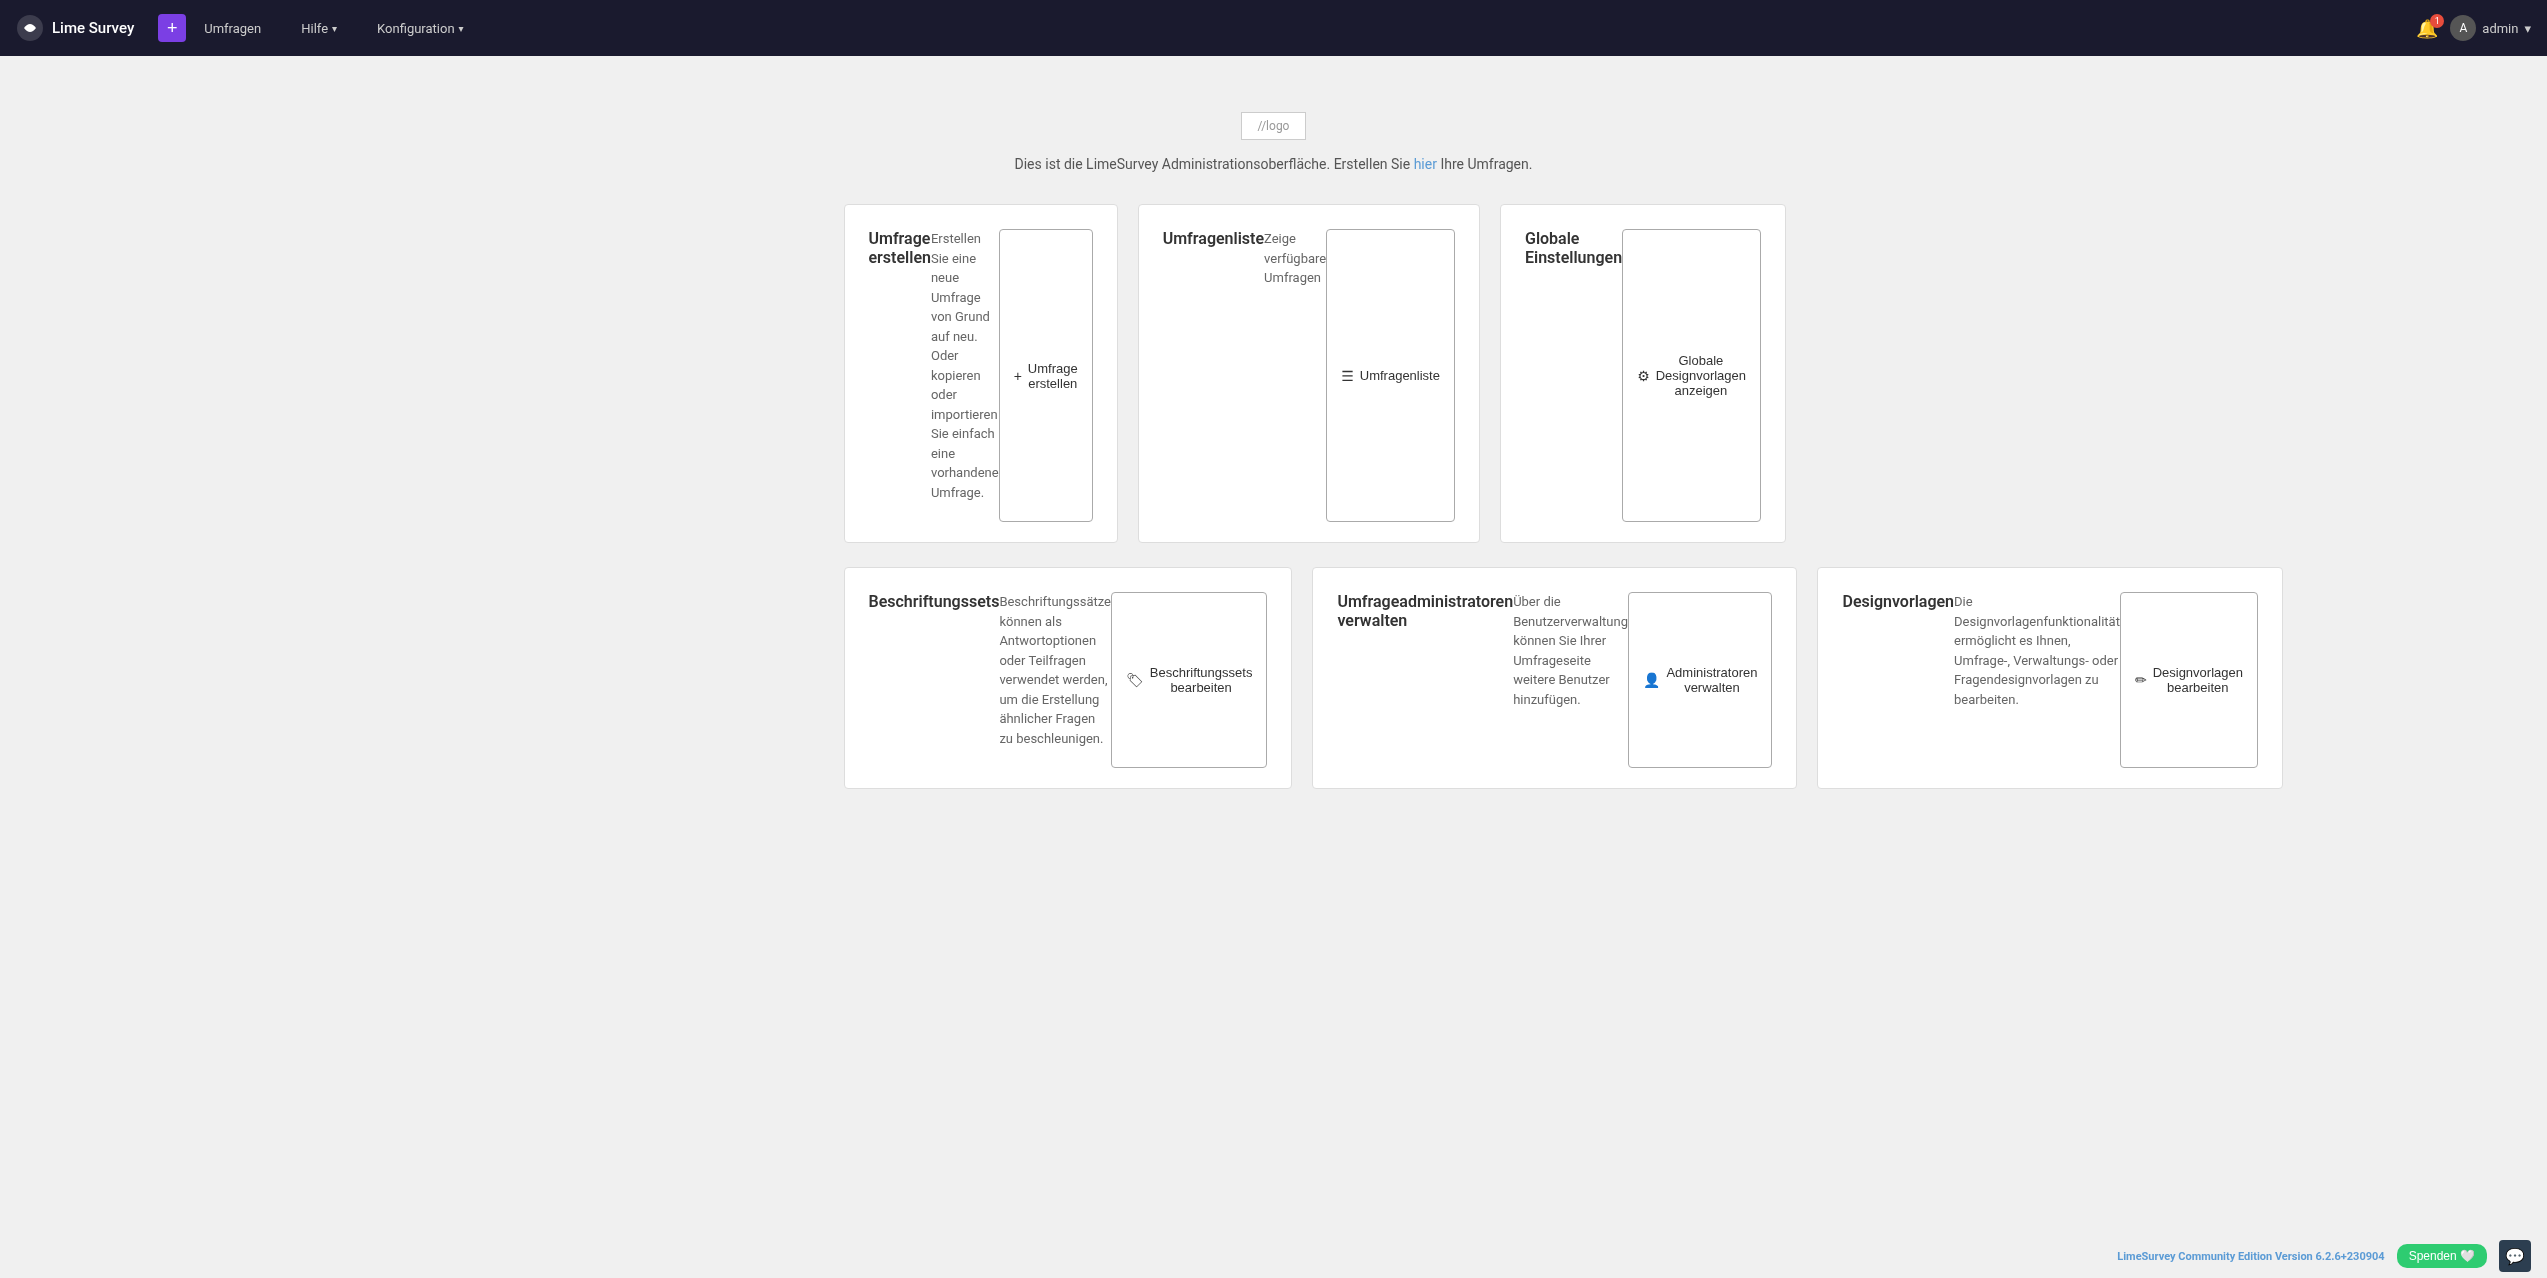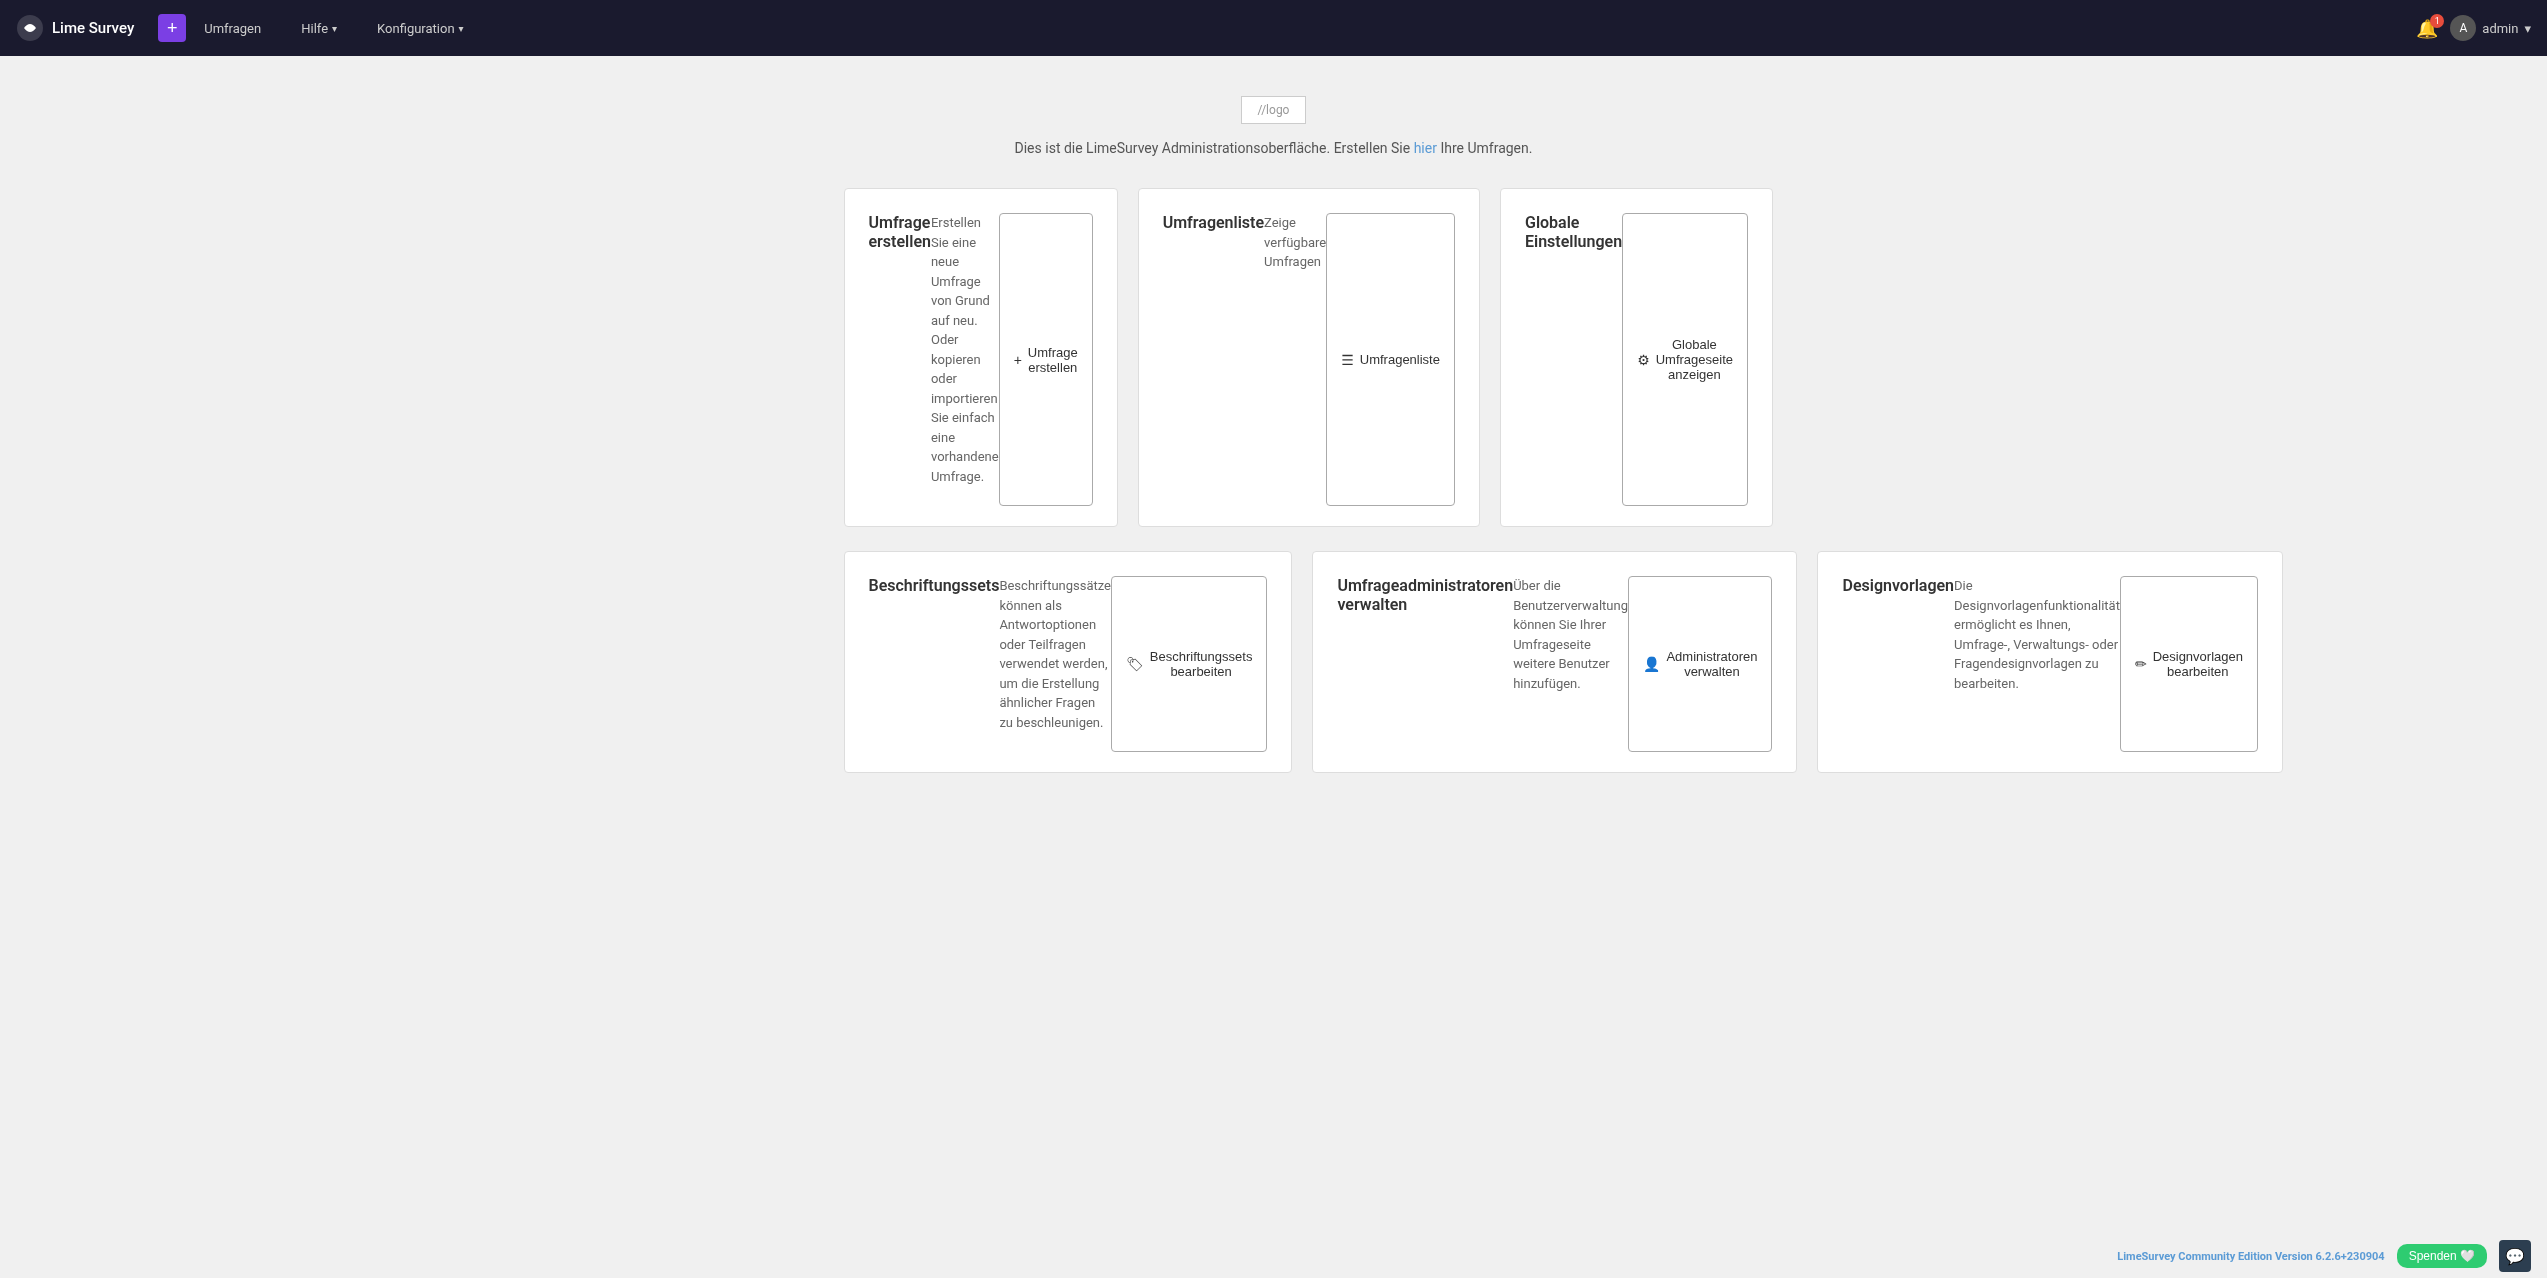--- a/index.html
+++ b/index.html
@@ -105,21 +105,21 @@
       align-items: center;
       justify-content: center;
       font-size: 12px;
       color: #fff;
     }
 
     
     .main-content {
       padding: 40px 20px;
       max-width: 900px;
-      margin: 0 auto;
+      margin: 16px auto;
     }
 
     
     .logo-area {
       text-align: center;
       margin-bottom: 16px;
     }
     .logo-placeholder {
       display: inline-block;
       border: 1px solid #ccc;
@@ -292,21 +292,21 @@
       <div class="card-desc">Zeige verfügbare Umfragen</div>
       <button class="card-btn">
         <span class="icon">☰</span>
         <span>Umfragenliste</span>
       </button>
     </div>
       <div class="card">
       <div class="card-title">Globale Einstellungen</div>
       <button class="card-btn">
         <span class="icon">⚙</span>
-        <span>Globale Umfrageseite anzeigen</span>
+        <span>Globale Designvorlagen anzeigen</span>
       </button>
     </div>
     </div>
 
   <div class="cards-grid" id="bottom-cards">
       <div class="card">
       <div class="card-title">Beschriftungssets</div>
       <div class="card-desc">Beschriftungssätze können als Antwortoptionen oder Teilfragen verwendet werden, um die Erstellung ähnlicher Fragen zu beschleunigen.</div>
       <button class="card-btn">
         <span class="icon">🏷</span>

